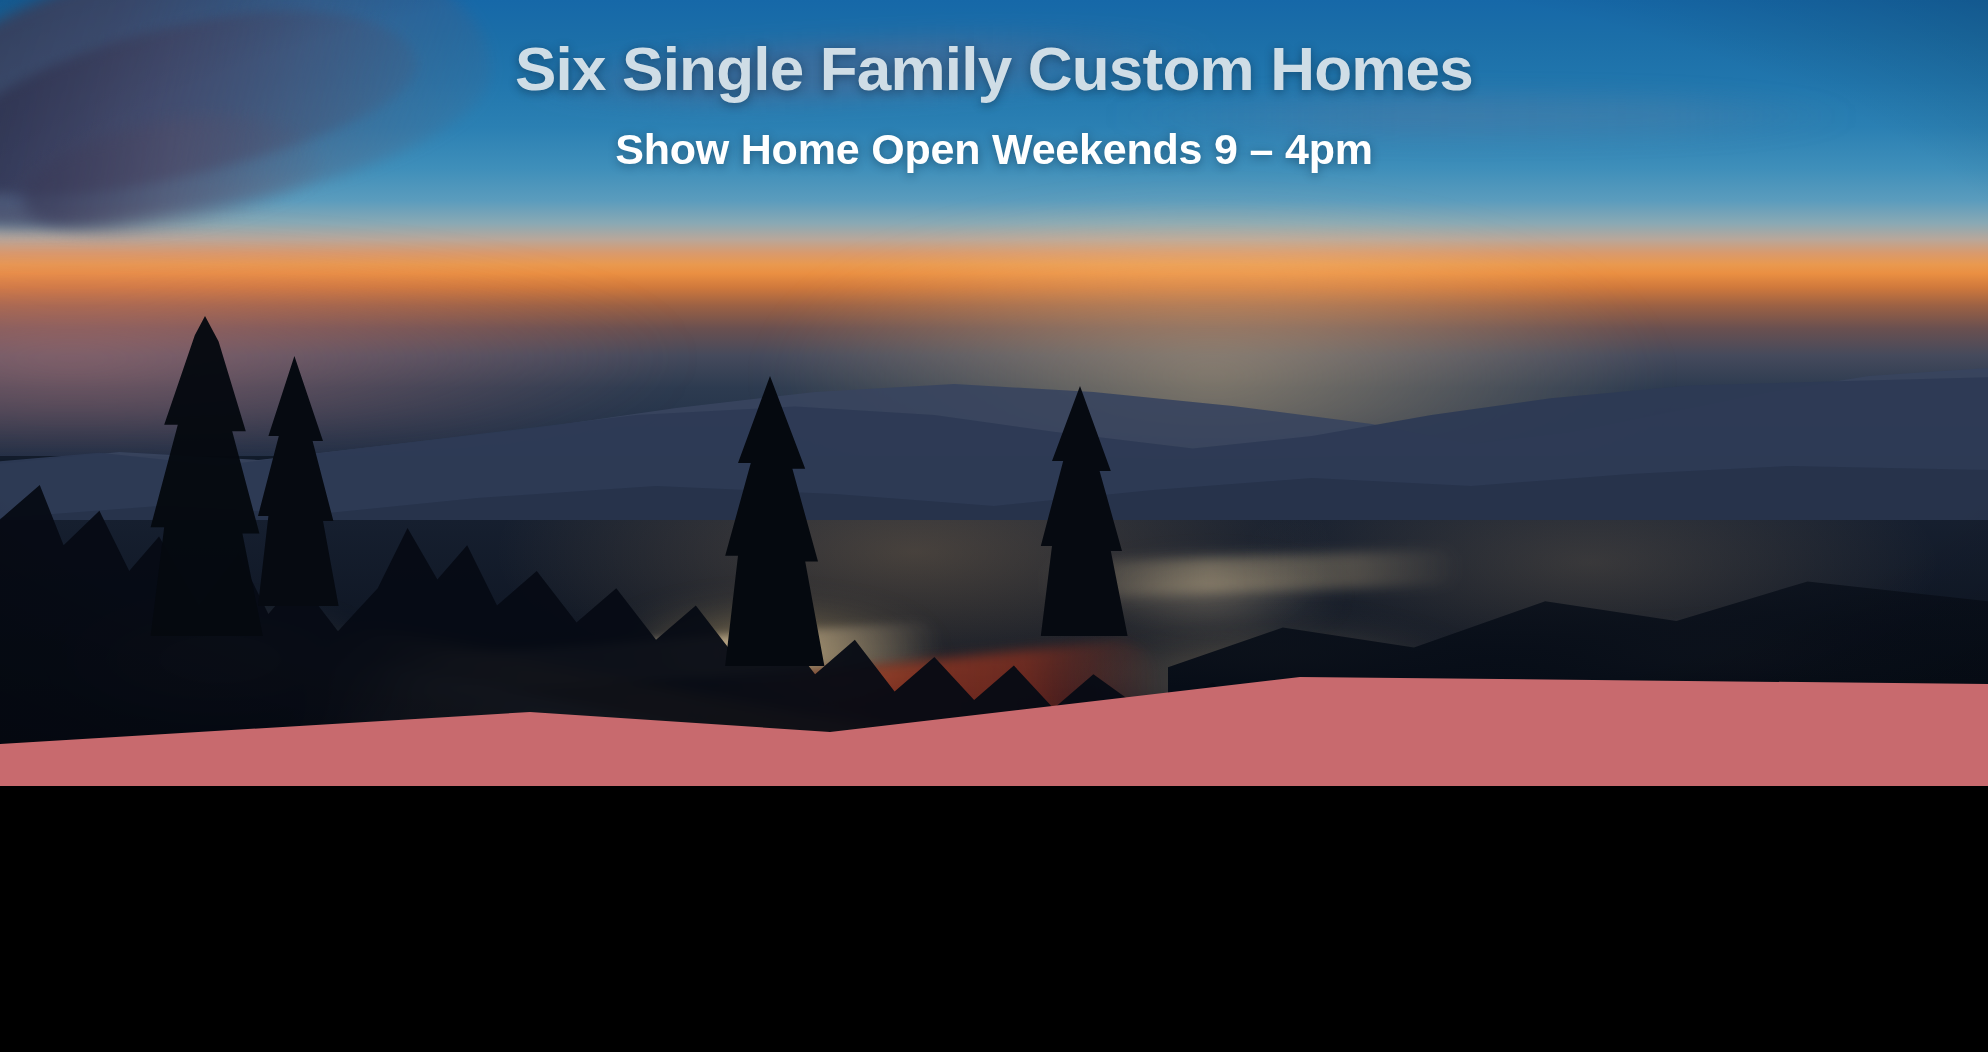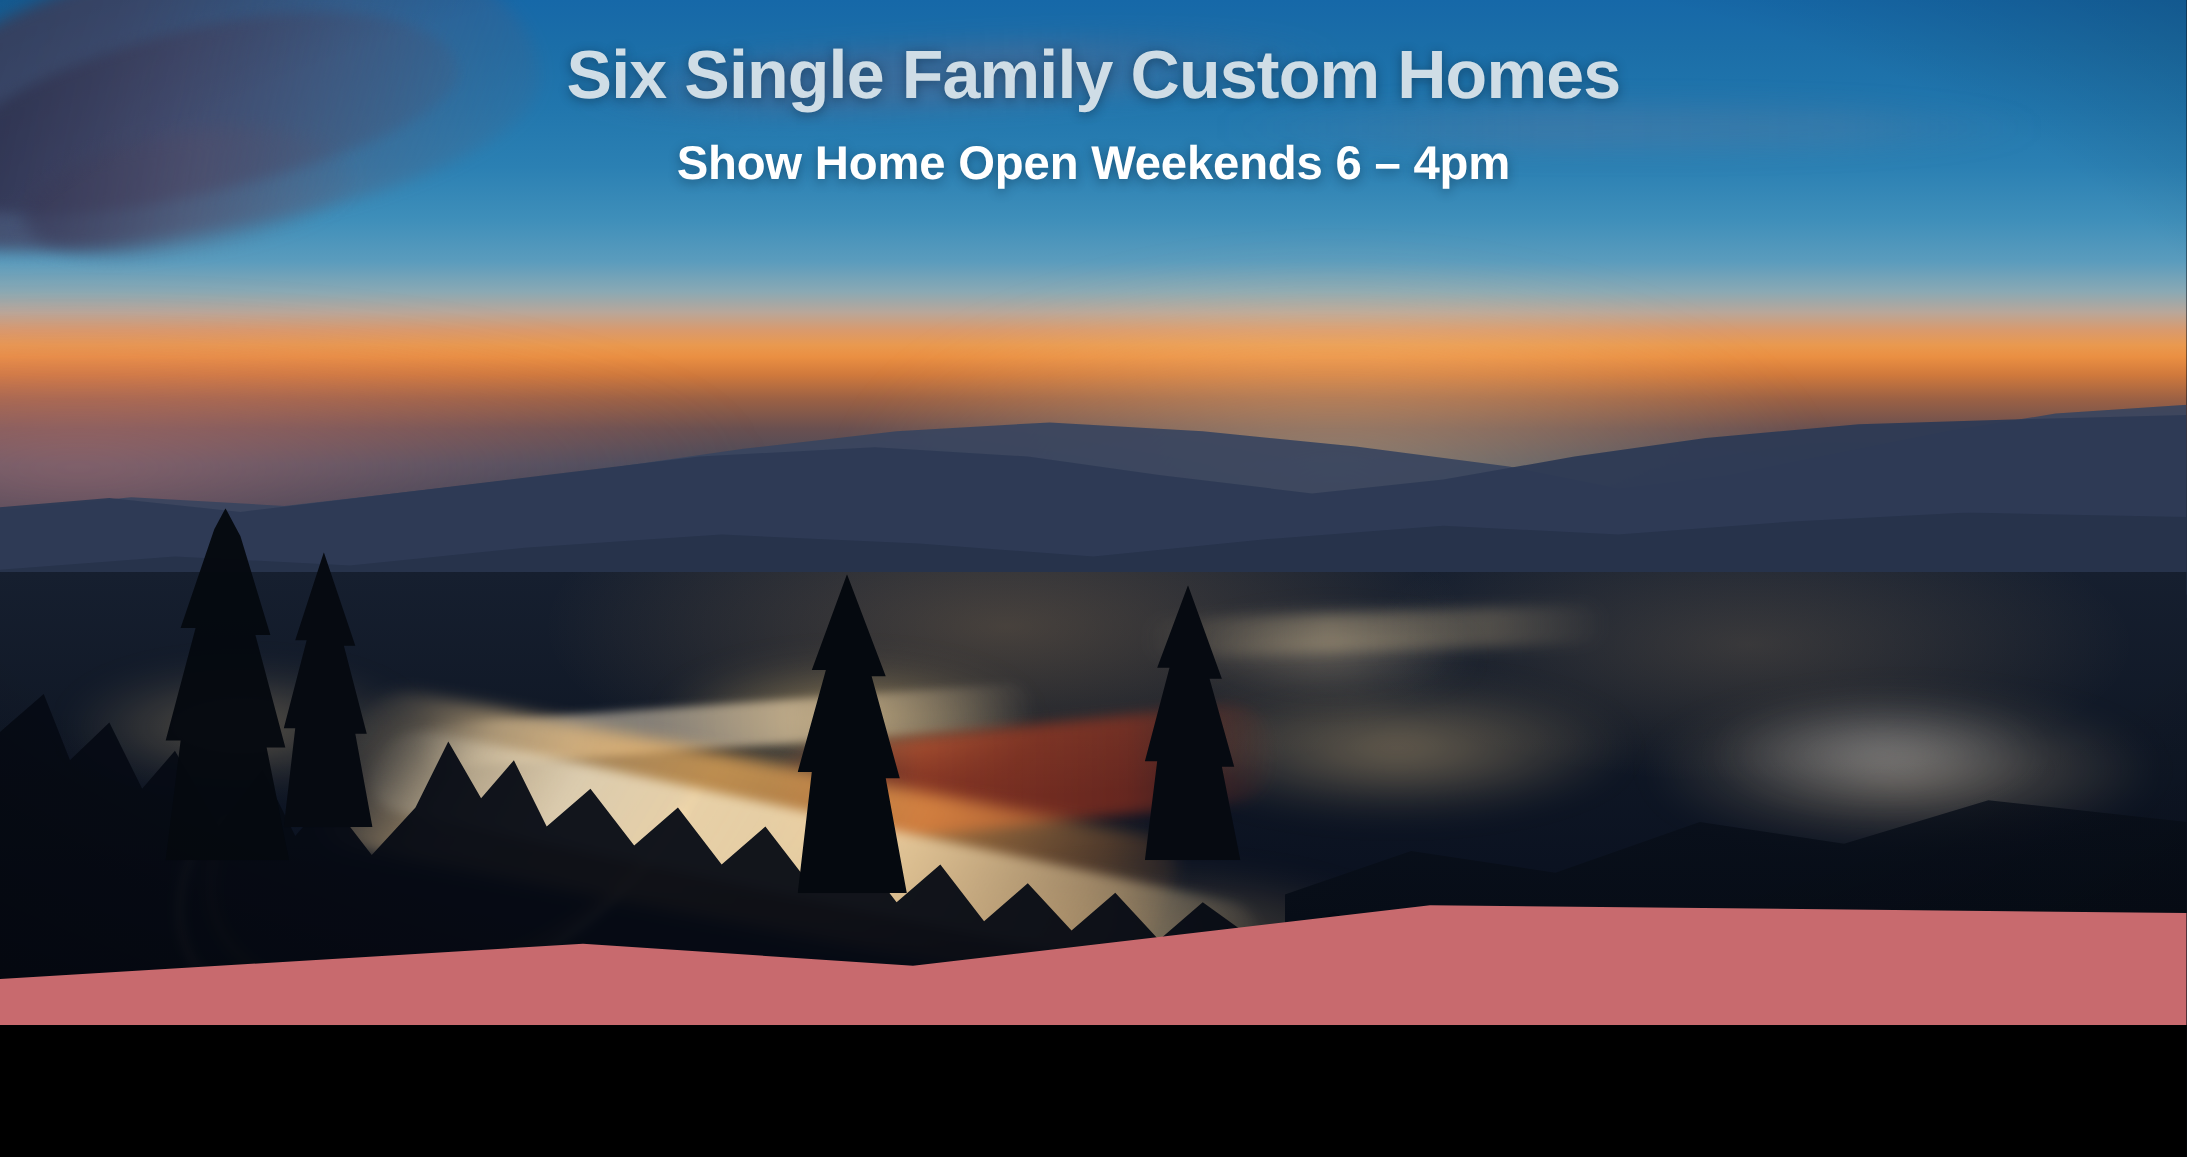--- a/index.html
+++ b/index.html
@@ -6,21 +6,21 @@
   html, body {
     margin: 0;
     padding: 0;
     background: #000;
   }
   * { box-sizing: border-box; }
 
   .stage {
     position: relative;
     width: 1988px;
-    height: 932px;
+    height: 786px;
     overflow: hidden;
     font-family: "Liberation Sans", sans-serif;
     background: #0b1828;
   }
 
   
   .photo {
     position: absolute;
     inset: 0;
     overflow: hidden;
@@ -384,21 +384,21 @@
     <div class="tree-left"></div>
     <div class="tree-left2"></div>
     <div class="tree-mid"></div>
     <div class="tree-right"></div>
 
     <div class="vignette"></div>
   </div>
 
   <div class="copy">
     <h1 class="headline" style="color: rgb(207, 221, 230);">Six Single Family Custom Homes</h1>
-    <p class="subheadline" style="color: rgb(255, 255, 255);">Show Home Open Weekends 6 – 4pm</p>
+    <p class="subheadline" style="color: rgb(255, 255, 255);">Show Home Open Weekends 9 – 4pm</p>
   </div>
 
   <div class="rose-shape">
     <svg viewBox="0 0 1988 120" preserveAspectRatio="none">
       <polygon points="0,78 530,46 830,66 1300,11 1988,18 1988,120 0,120" fill="#c86a6e"></polygon>
     </svg>
   </div>
 
 </div>
 

